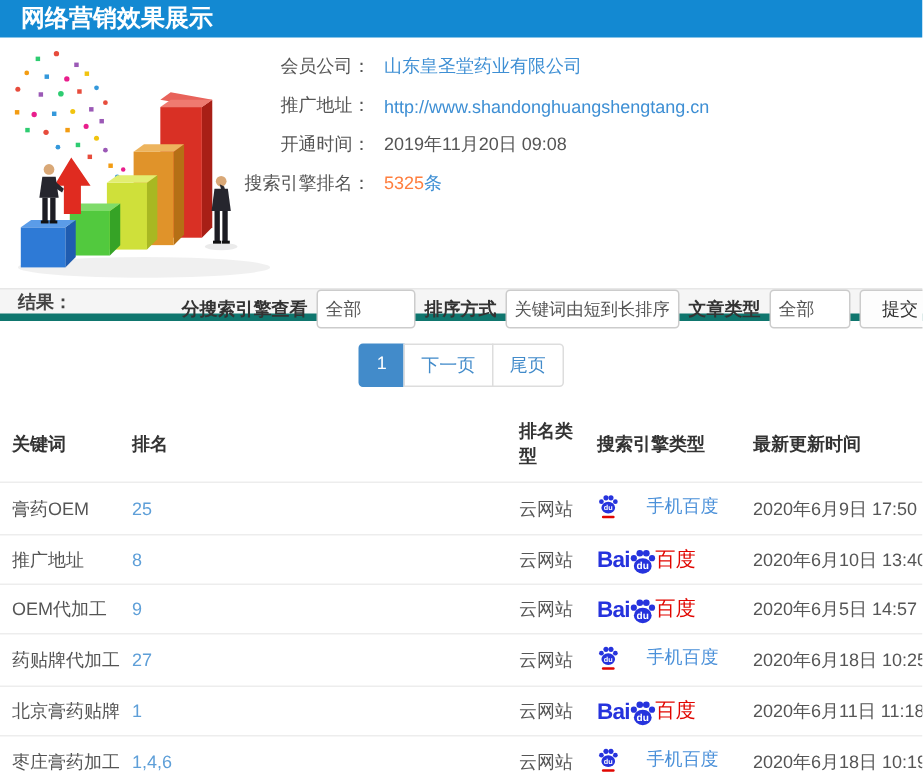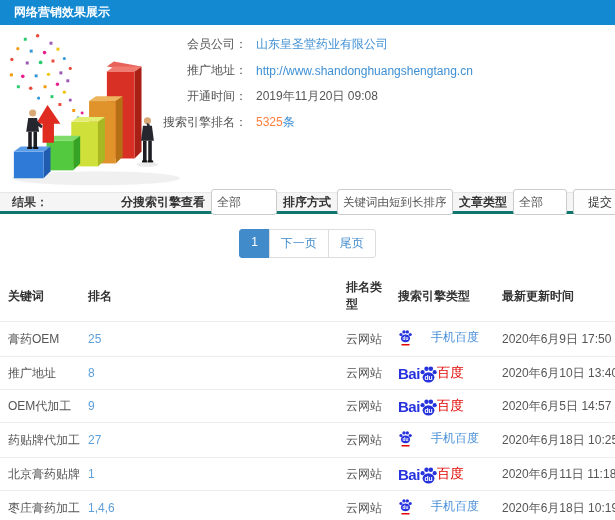--- a/index.html
+++ b/index.html
@@ -1,35 +1,35 @@
 <!DOCTYPE html>
 <html><head>
 <meta charset="utf-8">
 <style>
   * { margin:0; padding:0; box-sizing:border-box; }
   html,body { width:615px; height:520px; overflow:hidden; background:#fff;
     font-family:"Liberation Sans", sans-serif; font-size:12px; color:#555; }
 
   
   .topbar { height:25px; background:#1389d2; color:#fff; font-weight:bold;
-    line-height:25px; padding-left:14px; font-size:12px; }
+    line-height:25px; padding-left:14px; font-size:16px; }
 
   
   .info-section { position:relative; height:167px; }
   .illustration { position:absolute; left:2px; top:4px; width:188px; height:160px; }
   .info-fields { position:absolute; left:155px; top:11px; }
   .info-row { display:flex; align-items:center; height:17px; margin-bottom:9px; }
   .info-label { width:92px; text-align:right; color:#555; }
   .info-value { margin-left:9px; }
   .link { color:#3e8fd4; text-decoration:none; cursor:pointer; }
   .orange { color:#ff7e3e; }
 
   
   .filter-bar { height:22px; background:#f5f5f5; border-top:1px solid #e7e7e7;
-    border-bottom:3px solid #0f766e; display:flex; align-items:center; padding-left:12px; }
+    border-bottom:5px solid #0f766e; display:flex; align-items:flex-start; padding-left:12px; }
   .result-label { font-weight:bold; color:#444; }
   .filter-controls { margin-left:auto; display:flex; align-items:center; gap:6px; margin-right:-12px; }
   .filter-label { font-weight:bold; color:#333; white-space:nowrap; }
   .select { background:#fff; border:1px solid #ccc; border-radius:3px; height:26px;
     display:flex; align-items:center; justify-content:space-between; padding:0 5px;
     color:#555; cursor:pointer; white-space:nowrap; overflow:hidden;gap:36px; }
   .select .caret { color:#666; font-size:9px; margin-left:3px; }
   .sel-engine { width:66px; }
   .sel-sort { width:116px; font-size:11.5px; }
   .sel-article { width:54px; }

